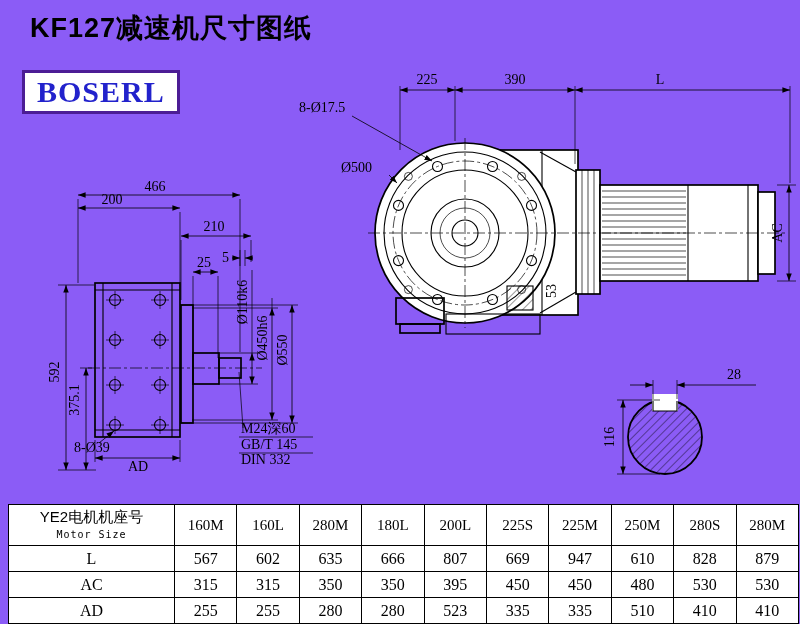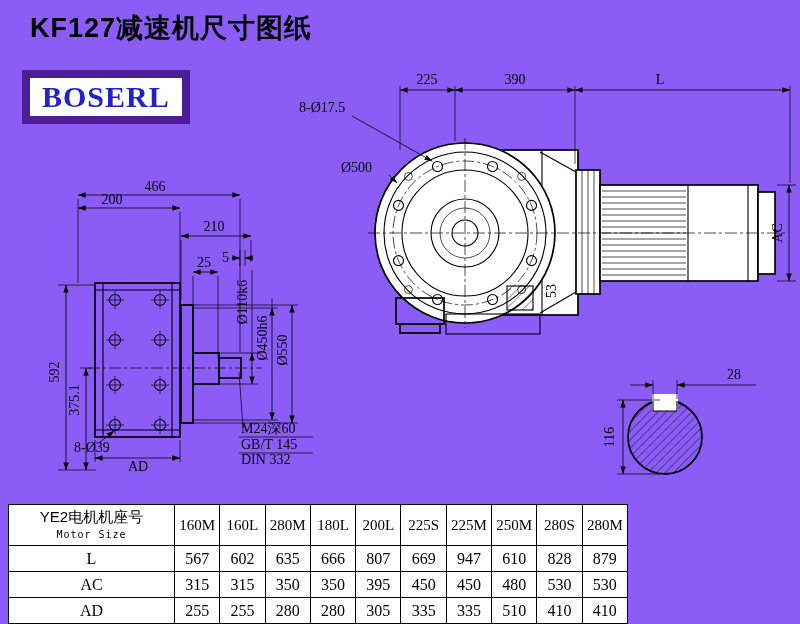--- a/index.html
+++ b/index.html
@@ -1,33 +1,33 @@
 <!DOCTYPE html>
 <html><head>
 <meta charset="utf-8">
 <style>
   html,body{margin:0;padding:0;background:#fff;}
   .page{position:relative;width:800px;height:624px;background:#8b5cf6;overflow:hidden;
         font-family:"Liberation Sans",sans-serif;}
   .title{position:absolute;left:30px;top:10px;margin:0;font-size:27px;font-weight:bold;
          letter-spacing:1px;color:#000;font-family:"Liberation Sans",sans-serif;}
-  .logo{position:absolute;left:22px;top:70px;border:8px solid #4c1d95;padding:0 12px;
+  .logo{position:absolute;left:22px;top:70px;border:3px solid #4c1d95;padding:0 12px;
         font-family:"Liberation Serif",serif;font-weight:bold;font-size:30px;line-height:38px;
         color:#2222cc;letter-spacing:1px;background:#fff;}
   svg.drawing{position:absolute;left:0;top:0;}
   
   .obj{fill:none;stroke:#000;stroke-width:1.7;}
   .obj2{fill:#fff;stroke:#000;stroke-width:1.7;}
   .med{fill:none;stroke:#000;stroke-width:1.1;}
   .thin{fill:none;stroke:#000;stroke-width:0.7;}
   .dim{fill:none;stroke:#000;stroke-width:0.8;}
   .cl{fill:none;stroke:#000;stroke-width:0.7;stroke-dasharray:12 3 3 3;}
   text.dt{font-family:"Liberation Serif",serif;font-size:14px;fill:#000;}
   
-  table.dims{position:absolute;left:8px;top:504px;width:620px;border-collapse:collapse;
+  table.dims{position:absolute;left:8px;top:504px;width:791px;border-collapse:collapse;
              table-layout:fixed;background:#fff;}
   table.dims th,table.dims td{border:1px solid #000;text-align:center;padding:0;
              font-family:"Liberation Serif",serif;font-size:16px;font-weight:normal;color:#000;}
   table.dims tr.hdr th{height:40px;font-size:15px;}
   table.dims tr.row td{height:25px;}
   th.first .cn{display:block;font-size:15px;line-height:19px;font-family:"Liberation Sans",sans-serif;}
   th.first .en{display:block;font-size:10px;line-height:18px;font-family:"DejaVu Sans Mono",monospace;letter-spacing:1px;}
 </style>
 </head>
 <body>
@@ -268,21 +268,21 @@
       <td>480</td>
       <td>530</td>
       <td>530</td>
     </tr>
     <tr class="row">
       <td>AD</td>
       <td>255</td>
       <td>255</td>
       <td>280</td>
       <td>280</td>
-      <td>305</td>
+      <td>523</td>
       <td>335</td>
       <td>335</td>
       <td>510</td>
       <td>410</td>
       <td>410</td>
     </tr>
   </tbody>
     </table>
 </div>
 

